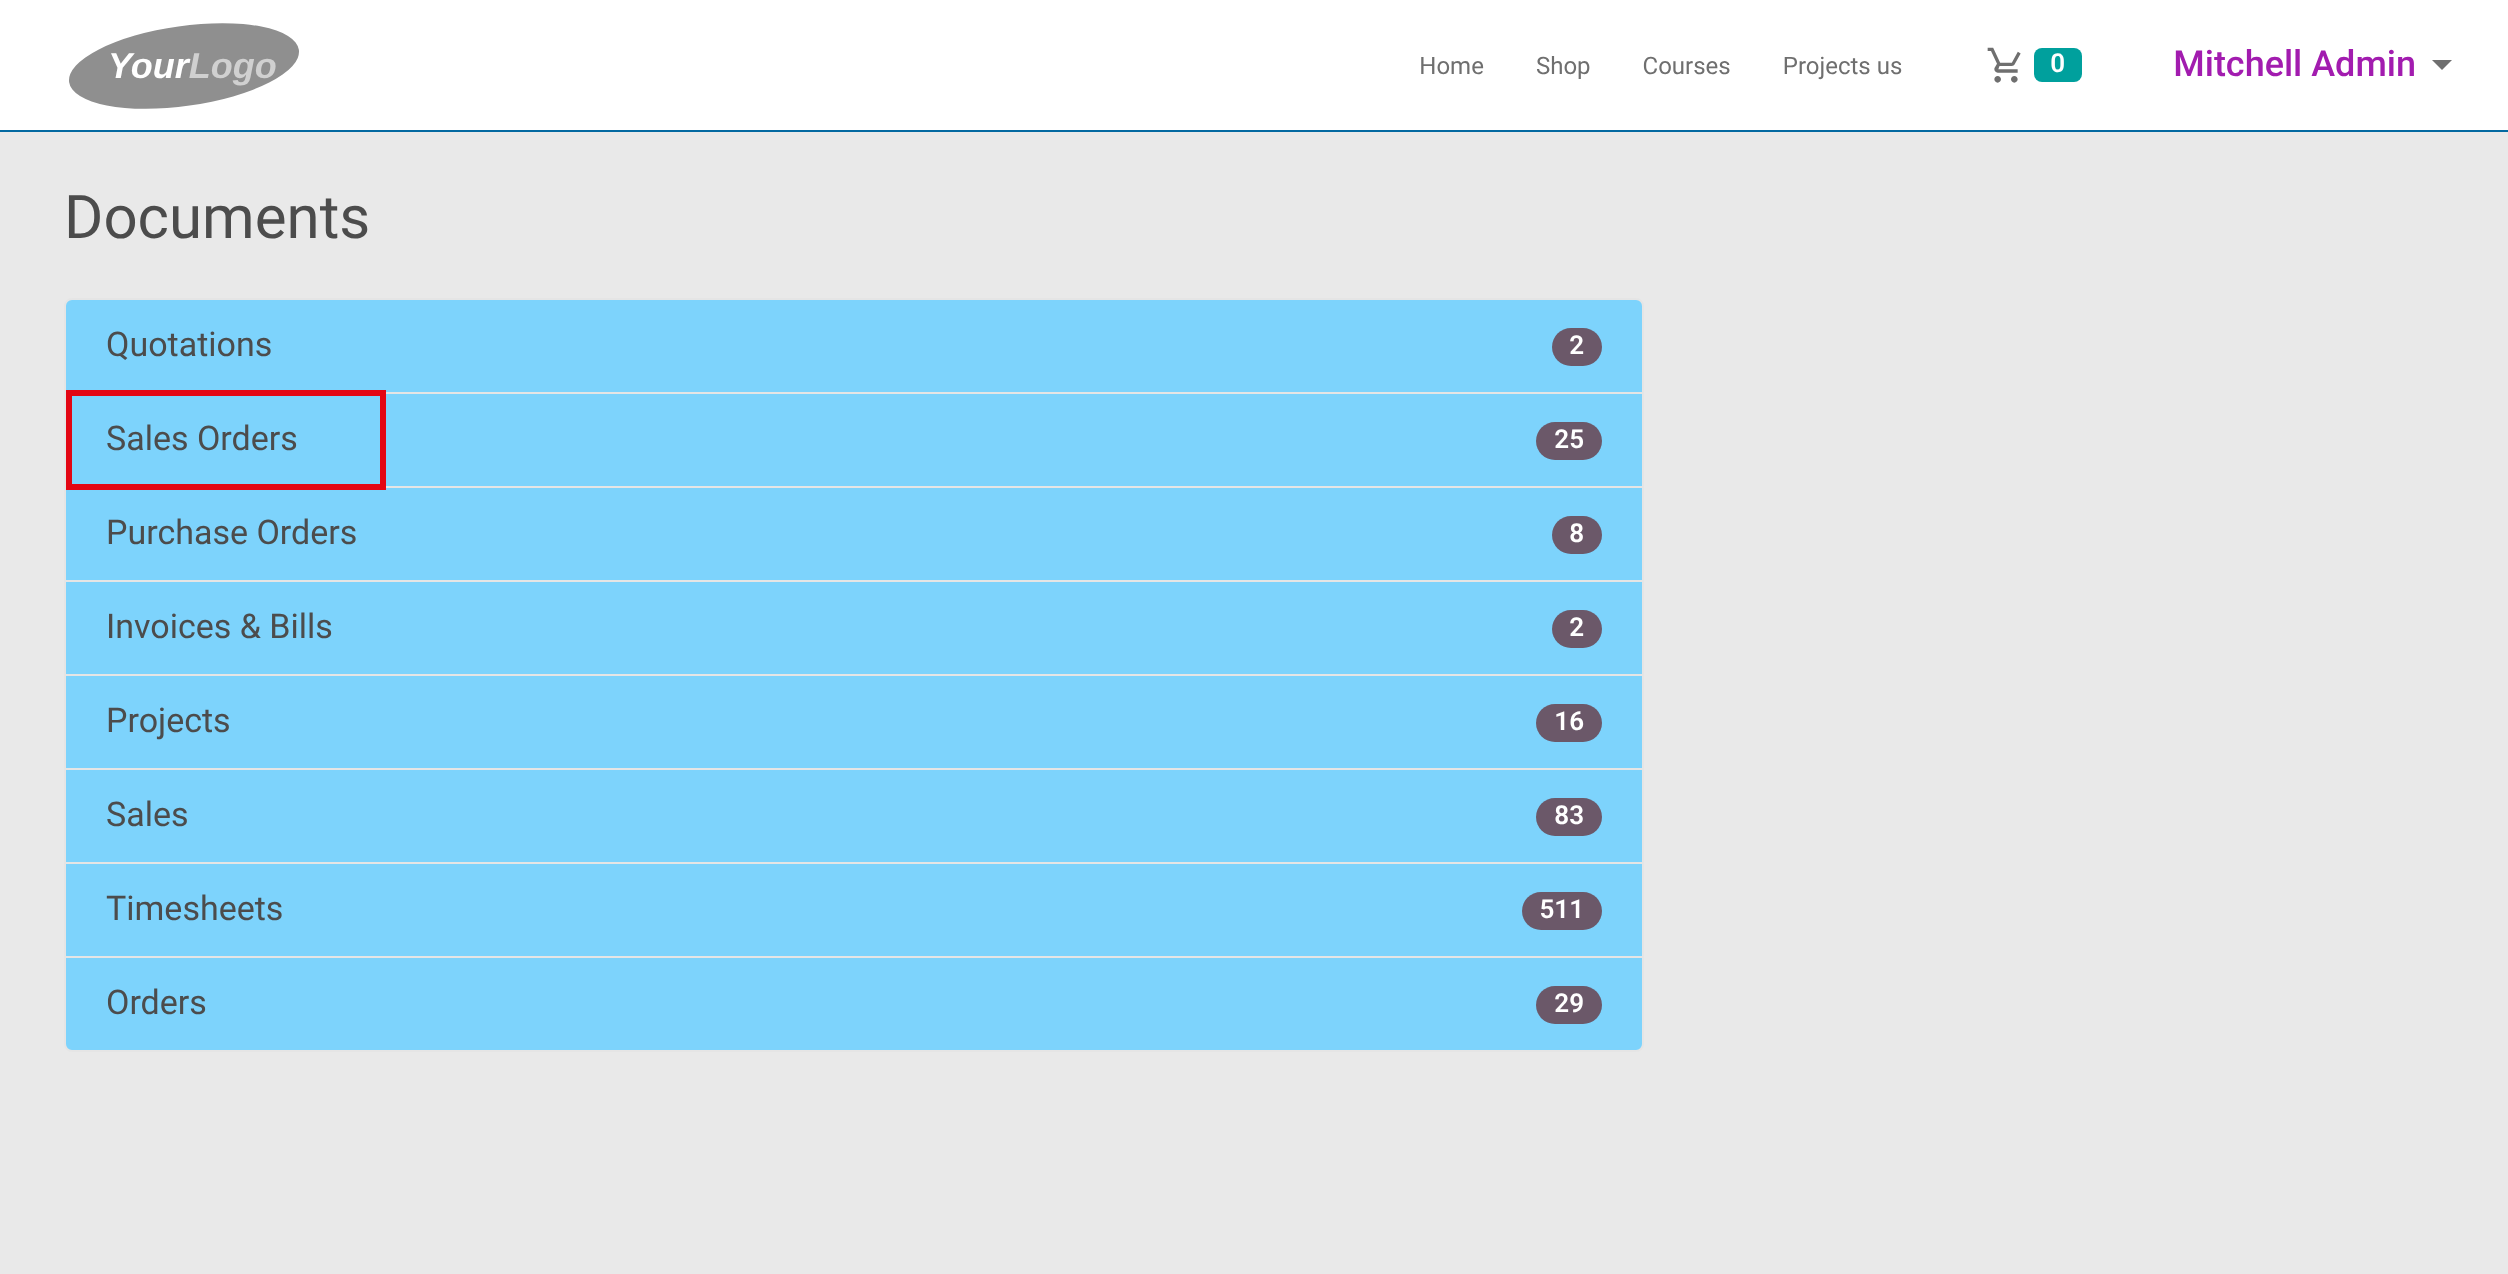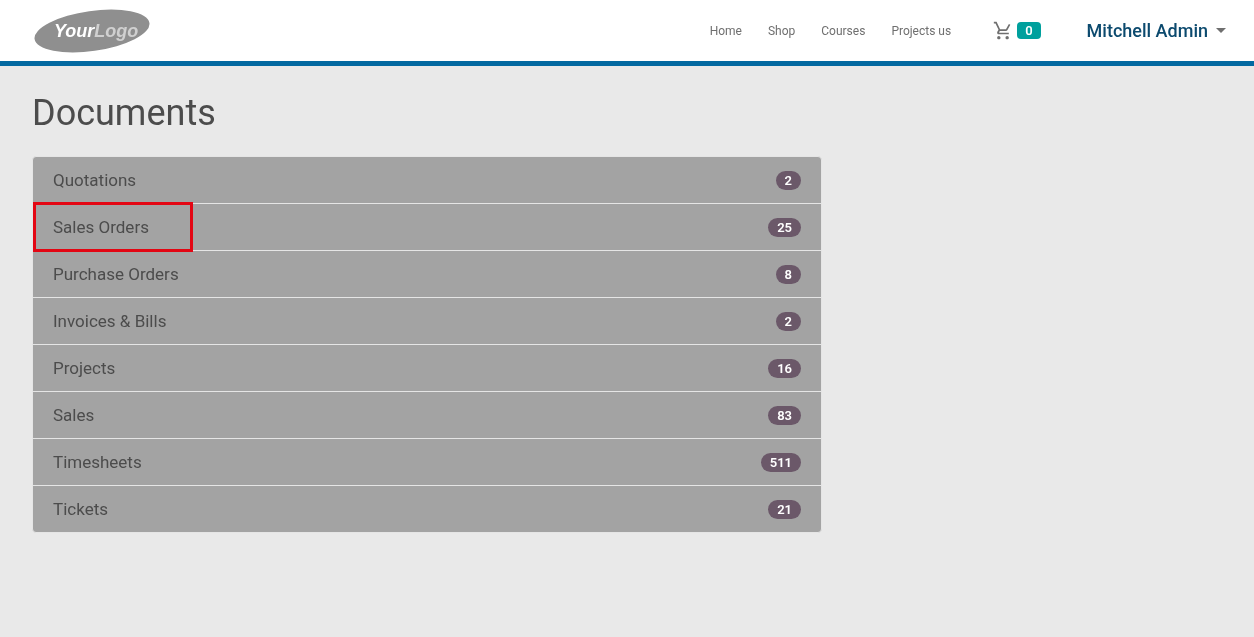--- a/index.html
+++ b/index.html
@@ -8,21 +8,21 @@
     background: #e9e9e9;
     color: #4c4c4c;
     width: 1254px;
   }
   .header {
     background: #fff;
     height: 66px;
     display: flex;
     align-items: center;
     padding: 0 28px 0 32px;
-    border-bottom: 5px solid #0369a1;
+    border-bottom: 1px solid #0369a1;
   }
   .logo {
     width: 120px;
     height: 48px;
     display: flex;
     align-items: center;
     justify-content: center;
   }
   .logo svg { width: 120px; height: 48px; }
   .nav {
@@ -57,42 +57,42 @@
     border-radius: 4px;
   }
   .user {
     display: flex;
     align-items: center;
     gap: 8px;
     cursor: pointer;
     margin-left: 20px;
   }
   .user-name {
-    color: #0c4a6e;
+    color: #a21caf;
     font-size: 18px;
     font-weight: 500;
   }
   .caret {
     width: 0; height: 0;
     border-left: 5px solid transparent;
     border-right: 5px solid transparent;
     border-top: 5px solid #6f6f6f;
   }
   .content {
     padding: 26px 32px;
   }
   .page-title {
-    font-size: 36px;
+    font-size: 30px;
     font-weight: 400;
     color: #4c4c4c;
     margin-bottom: 22px;
   }
   .doc-list {
     width: 790px;
-    background: #a3a3a3;
+    background: #7dd3fc;
     border: 1px solid #e5e5e5;
     border-radius: 4px;
   }
   .doc-item {
     display: flex;
     align-items: center;
     justify-content: space-between;
     padding: 13px 20px;
     border-bottom: 1px solid #e5e5e5;
     cursor: pointer;
@@ -179,17 +179,17 @@
       </div>
       <div class="doc-item">
         <span>Sales</span>
         <span class="badge">83</span>
       </div>
       <div class="doc-item">
         <span>Timesheets</span>
         <span class="badge">511</span>
       </div>
       <div class="doc-item">
-        <span>Tickets</span>
-        <span class="badge">21</span>
+        <span>Orders</span>
+        <span class="badge">29</span>
       </div>
     </div>
 </div>
 
 </body></html>

